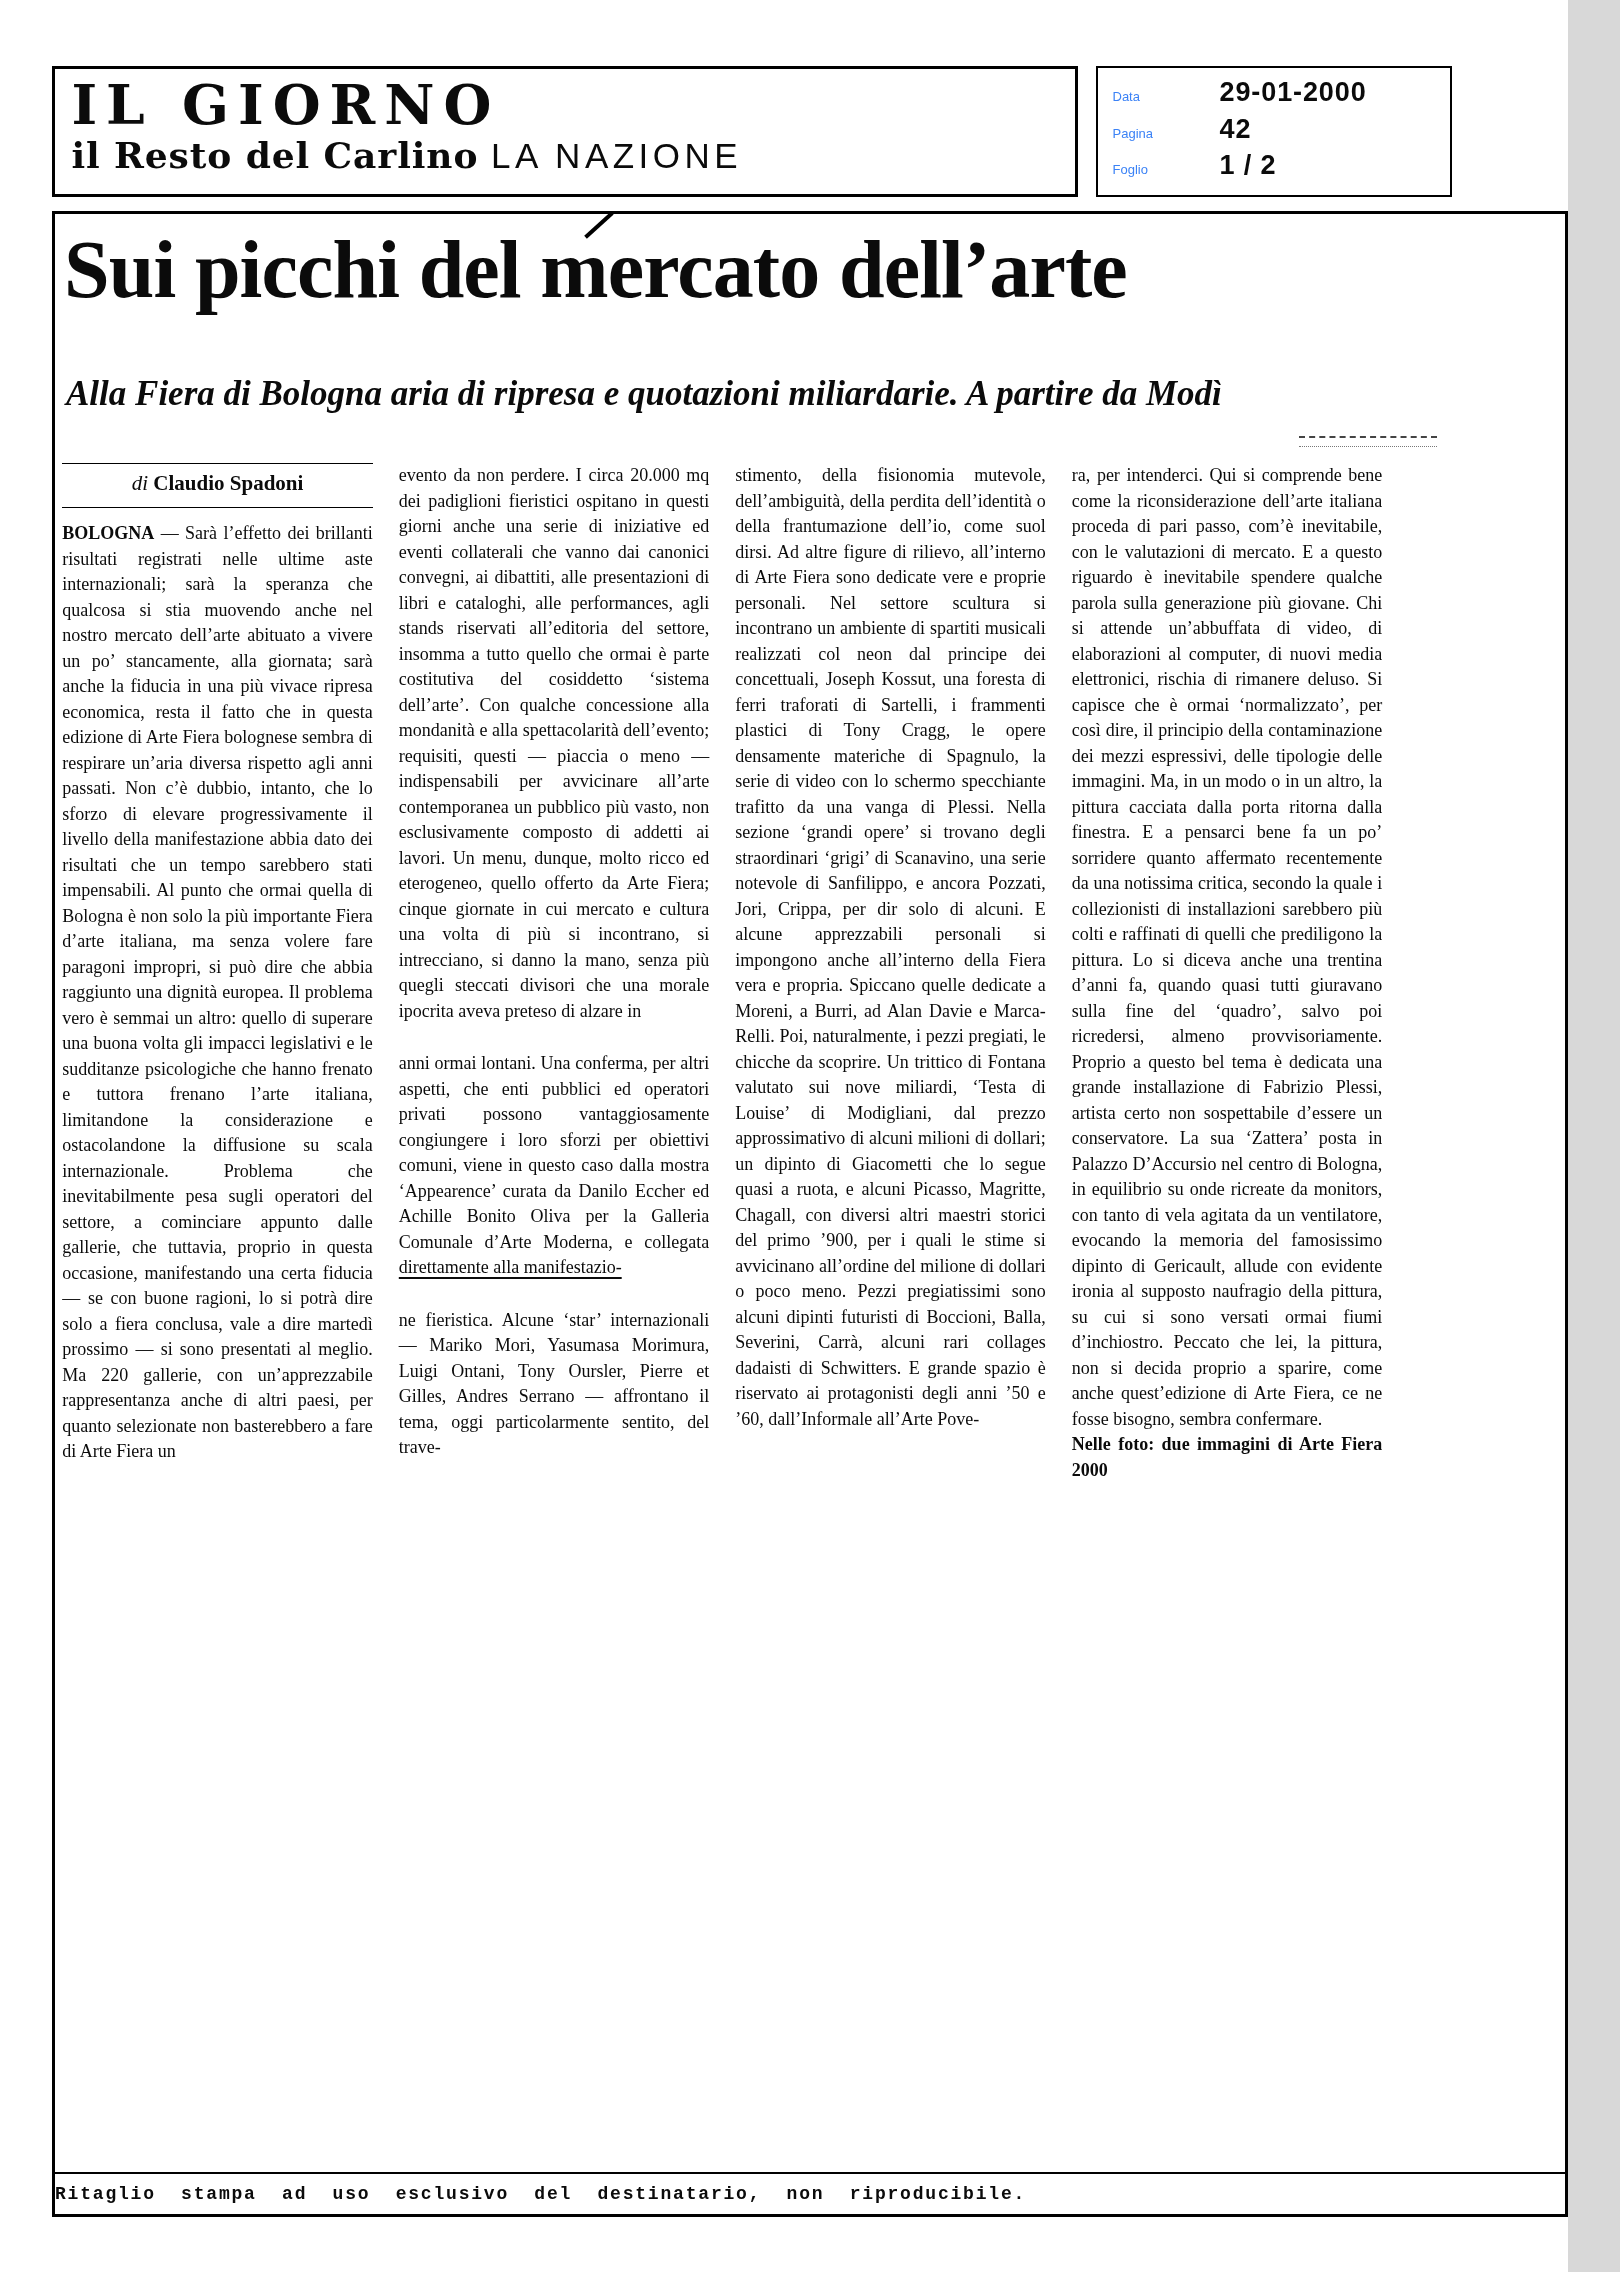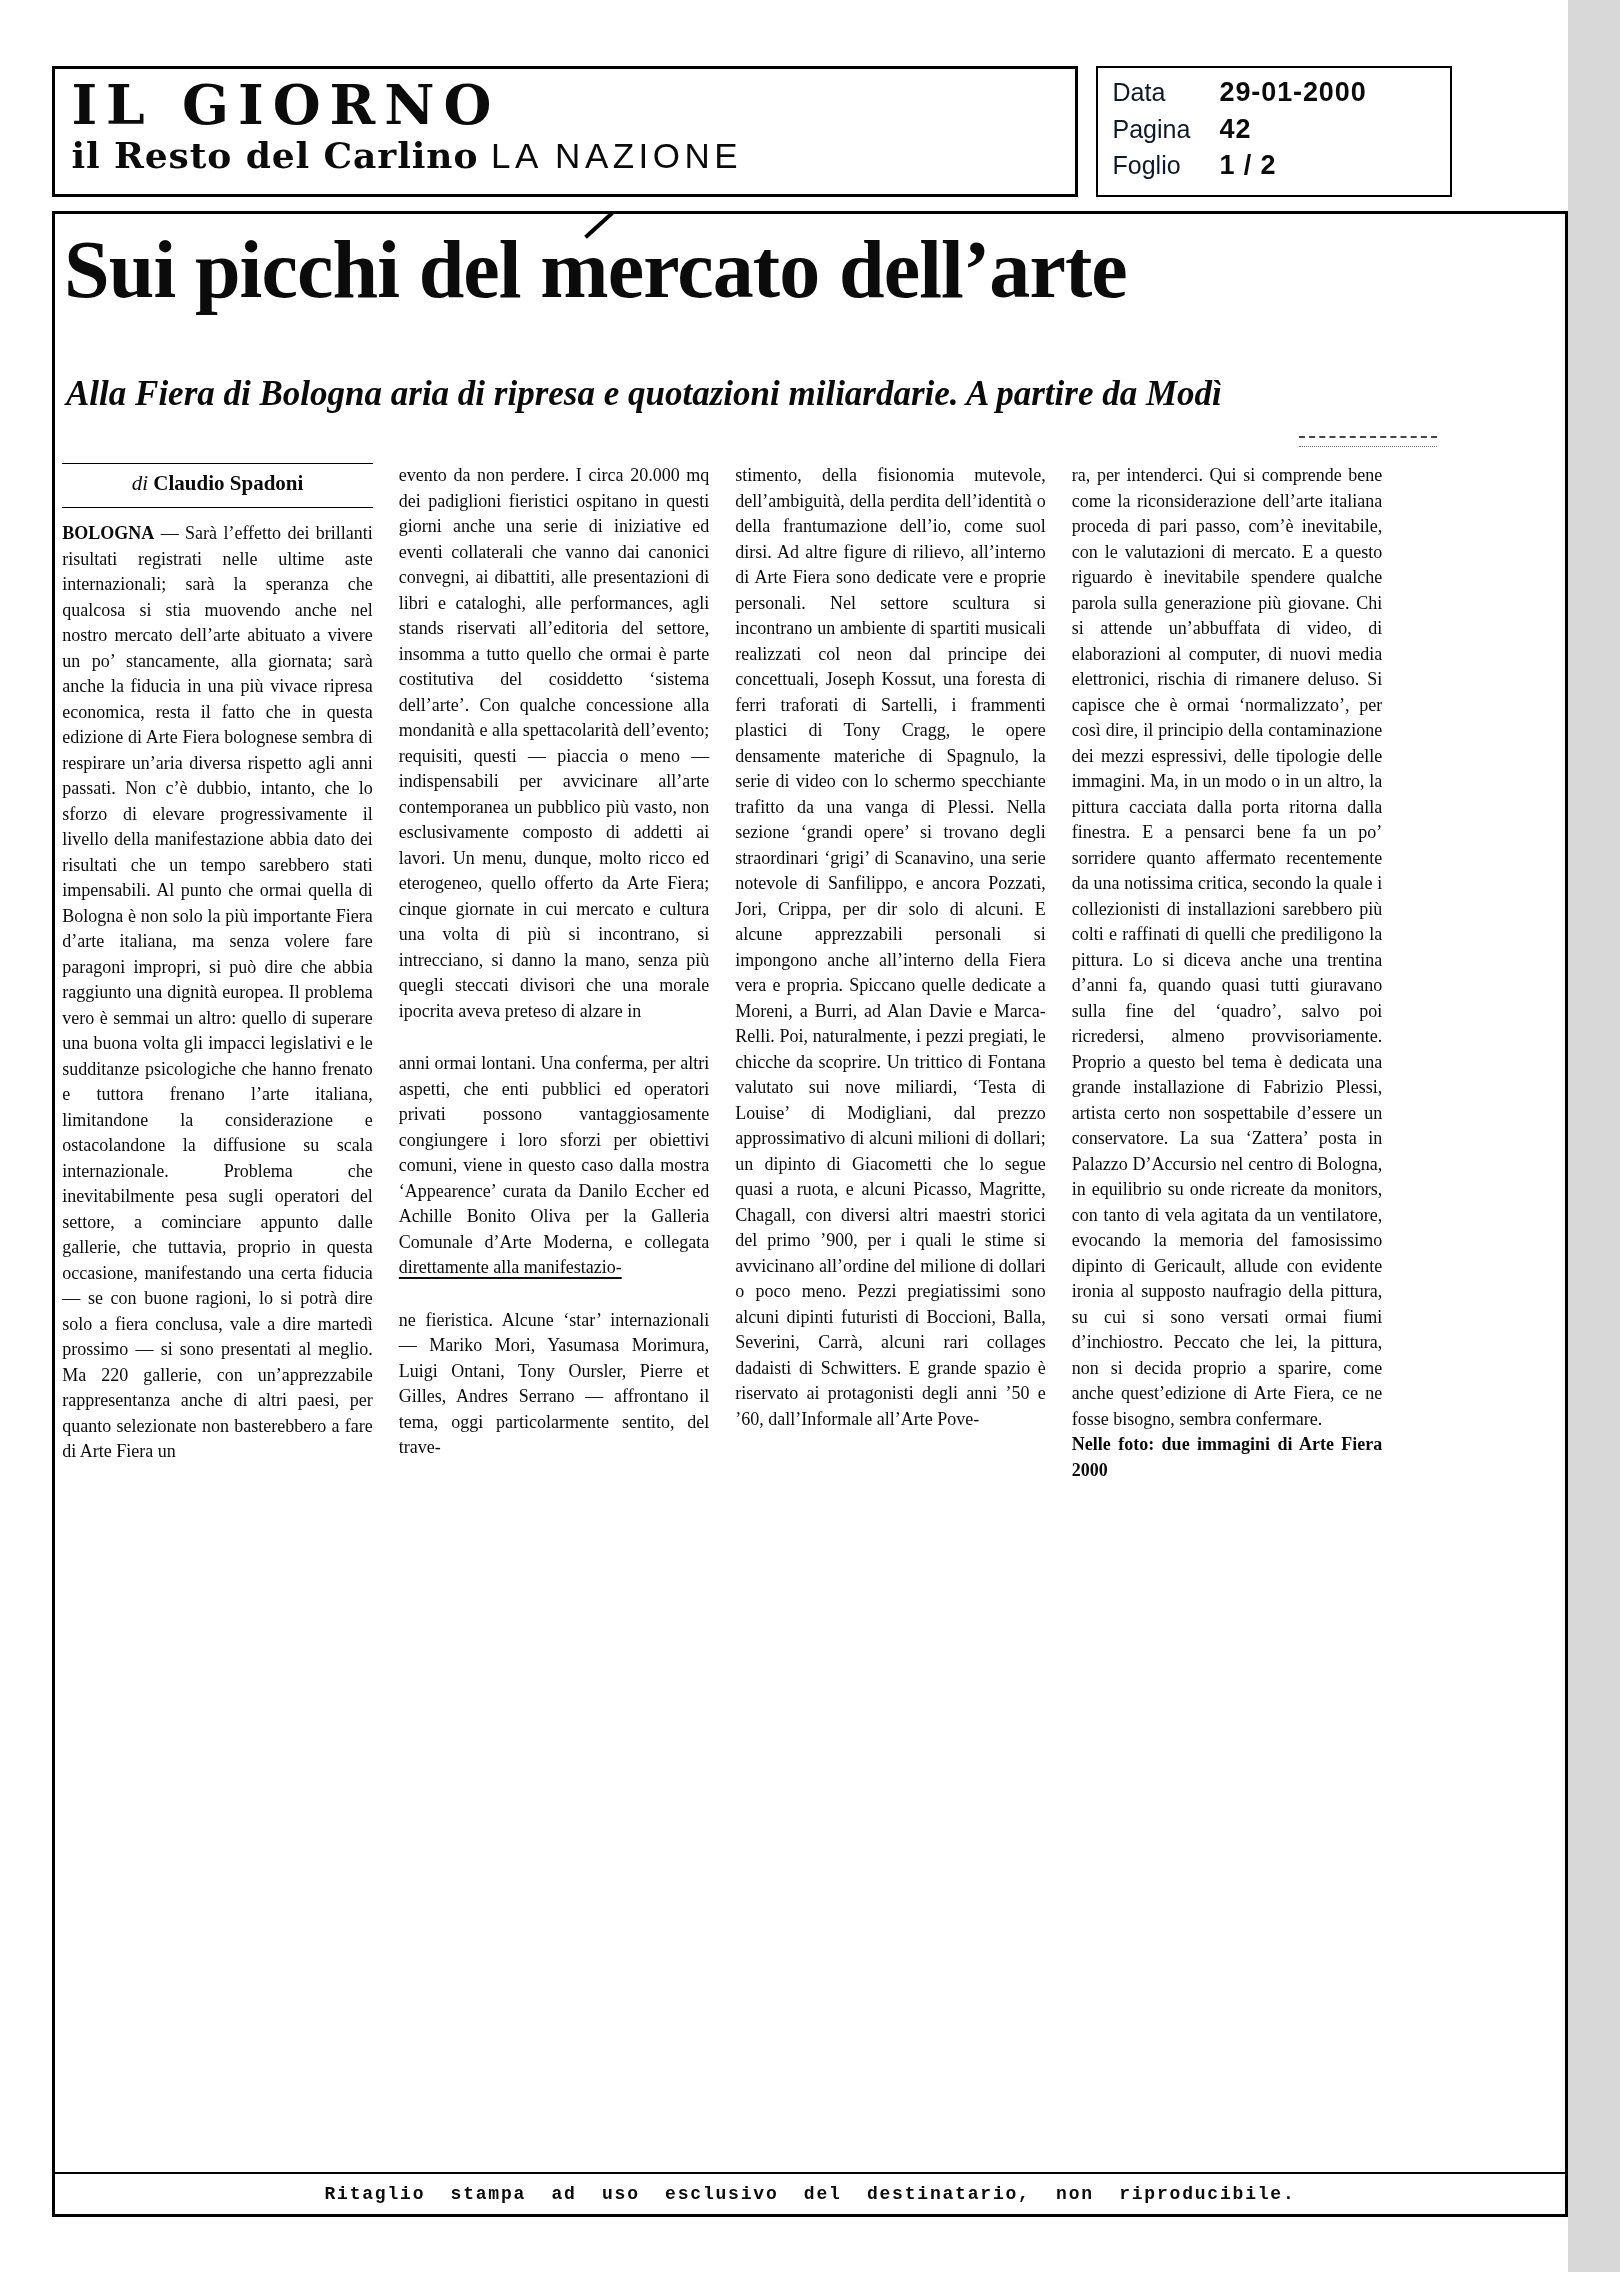--- a/index.html
+++ b/index.html
@@ -26,21 +26,21 @@
     font-family:"Liberation Sans", sans-serif; font-weight:normal; font-size:35px;
     letter-spacing:4.5px; margin-left:12.7px;
   }
 
   .meta-box {
     position:absolute; left:1096px; top:66px; width:356px; height:131px;
     border:2.7px solid #000; box-sizing:border-box; padding:9px 14.5px;
     font-family:"Liberation Sans", sans-serif;
   }
   .meta-row { display:grid; grid-template-columns:107px 1fr; align-items:baseline; margin-bottom:5.5px; }
-  .meta-label { font-size:25px; color:#0f172a; }
+  .meta-label { font-size:13px; color:#3b82f6; }
   .meta-value { font-weight:bold; font-size:27px; letter-spacing:0.9px; }
 
   
   .frame {
     position:absolute; left:52px; top:211px; width:1516px; height:2006px;
     border:3.6px solid #000; box-sizing:border-box;
   }
   .headline {
     position:absolute; left:9px; top:12.7px; width:1491px;
     font-family:"Liberation Serif", serif; font-weight:bold;
@@ -77,21 +77,21 @@
   .byline-name { font-weight:bold; }
 
   .lead-word { font-weight:bold;font-family:Liberation Serif, serif; }
   .underline-seg { text-decoration:underline; text-decoration-thickness:1.8px; text-underline-offset:3.6px; }
   .caption-bold { font-weight:bold; }
 
   
   .footer-strip {
     position:absolute; left:0; right:0; bottom:0; height:40px;
     border-top:2.7px solid #000;
-    display:flex; align-items:center; justify-content:center;
+    display:flex; align-items:center; justify-content:flex-start;
     font-family:"Liberation Mono", monospace; font-weight:bold;
     font-size:18px; letter-spacing:1.8px; word-spacing:12.7px; white-space:nowrap;
   }
 </style>
 </head>
 <body>
 
 <div class="page">
 
   <div class="masthead-box">

